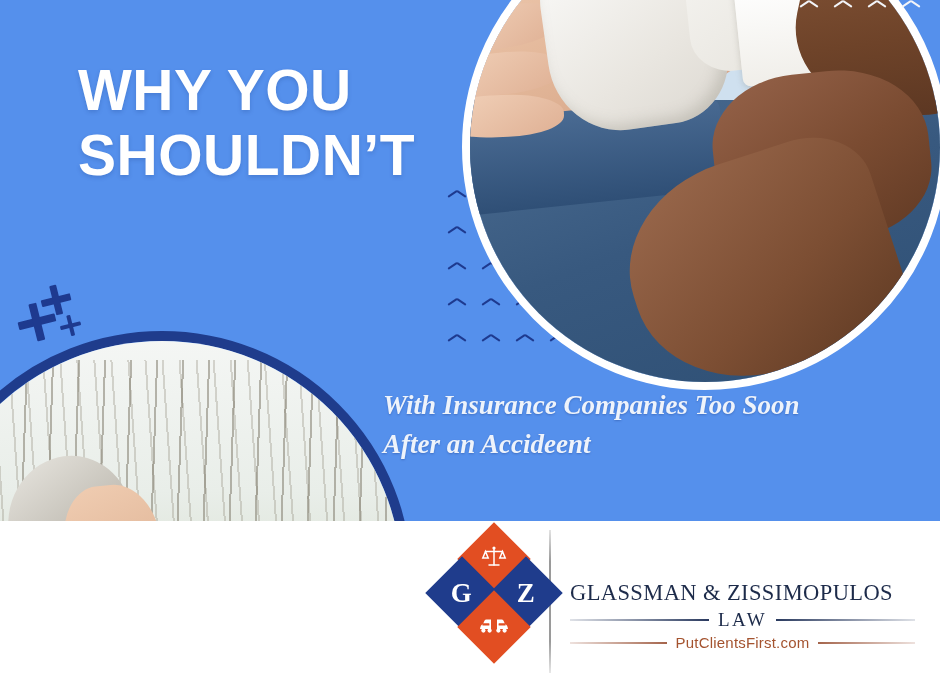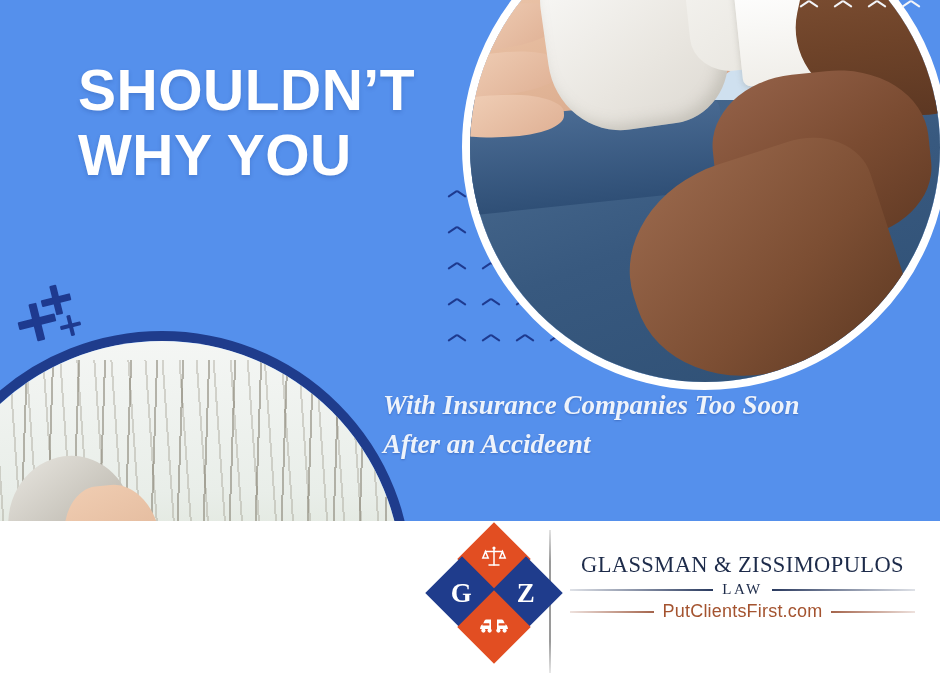--- a/index.html
+++ b/index.html
@@ -184,35 +184,35 @@
   #dia-right{left:64px;top:32px;background:#1f3c8c;}
   #dia-bot{left:32px;top:66px;background:#e24e22;}
   .dia-letter{font-family:"Liberation Serif",serif;color:#ffffff;
     font-size:27px;font-weight:bold;line-height:1;}
 
   
   #wordmark{position:absolute;left:570px;top:552px;width:345px;}
   #firm-name{
     font-family:"Liberation Serif",serif;
     color:#1d2b4a;font-size:22.5px;letter-spacing:.4px;
-    white-space:nowrap;text-align:center;
+    white-space:nowrap;margin-top:28px;
   }
   .rule-row{display:flex;align-items:center;justify-content:center;margin-top:3px;}
   .rule{flex:1;height:2px;}
   .rule-navy{background:linear-gradient(90deg,rgba(40,58,95,.15),#2a3a5f);}
   .rule-navy.r{background:linear-gradient(90deg,#2a3a5f,rgba(40,58,95,.15));}
   .rule-rust{background:linear-gradient(90deg,rgba(160,92,70,.18),#a4644b);}
   .rule-rust.r{background:linear-gradient(90deg,#a4644b,rgba(160,92,70,.18));}
   #law-word{
     font-family:"Liberation Serif",serif;color:#1d2b4a;
-    font-size:15px;letter-spacing:2.5px;padding:0 9px;white-space:nowrap;
+    font-size:19px;letter-spacing:2.5px;padding:0 9px;white-space:nowrap;
   }
   #site-word{
     font-family:"Liberation Sans",sans-serif;color:#a4532f;
-    font-size:18px;letter-spacing:.2px;padding:0 9px;white-space:nowrap;
+    font-size:15px;letter-spacing:.2px;padding:0 9px;white-space:nowrap;
   }
 </style>
 </head>
 <body>
 
 <div id="poster">
 
   <div class="chev-field" id="chev-mid">
       <span class="chev chev-navy" style="left: 0px; top: 0px;"></span>
       <span class="chev chev-navy" style="left: 0px; top: 36px;"></span>
@@ -229,22 +229,22 @@
       <span class="chev chev-navy" style="left: 68px; top: 144px;"></span>
       <span class="chev chev-navy" style="left: 102px; top: 144px;"></span>
       <span class="chev chev-navy" style="left: 136px; top: 144px;"></span>
     </div>
 
   <span class="plus" id="plus-a"></span>
   <span class="plus" id="plus-b"></span>
   <span class="plus" id="plus-c"></span>
 
   <div id="headline">
+    <span class="ln">WHY YOU</span>
     <span class="ln">SHOULDN’T</span>
-    <span class="ln">WHY YOU</span>
   </div>
 
   <div id="photo-top">
     <div class="scene">
       <div class="bg-scrub2"></div>
       <div class="bg-scrub"></div>
       <div class="arm-l"></div>
       <div class="sleeve"></div>
       <div class="fing" style="left:-6%;top:20%;width:26%;height:9%;transform:rotate(-10deg);"></div>
       <div class="fing" style="left:-8%;top:30%;width:28%;height:9%;transform:rotate(-6deg);"></div>

